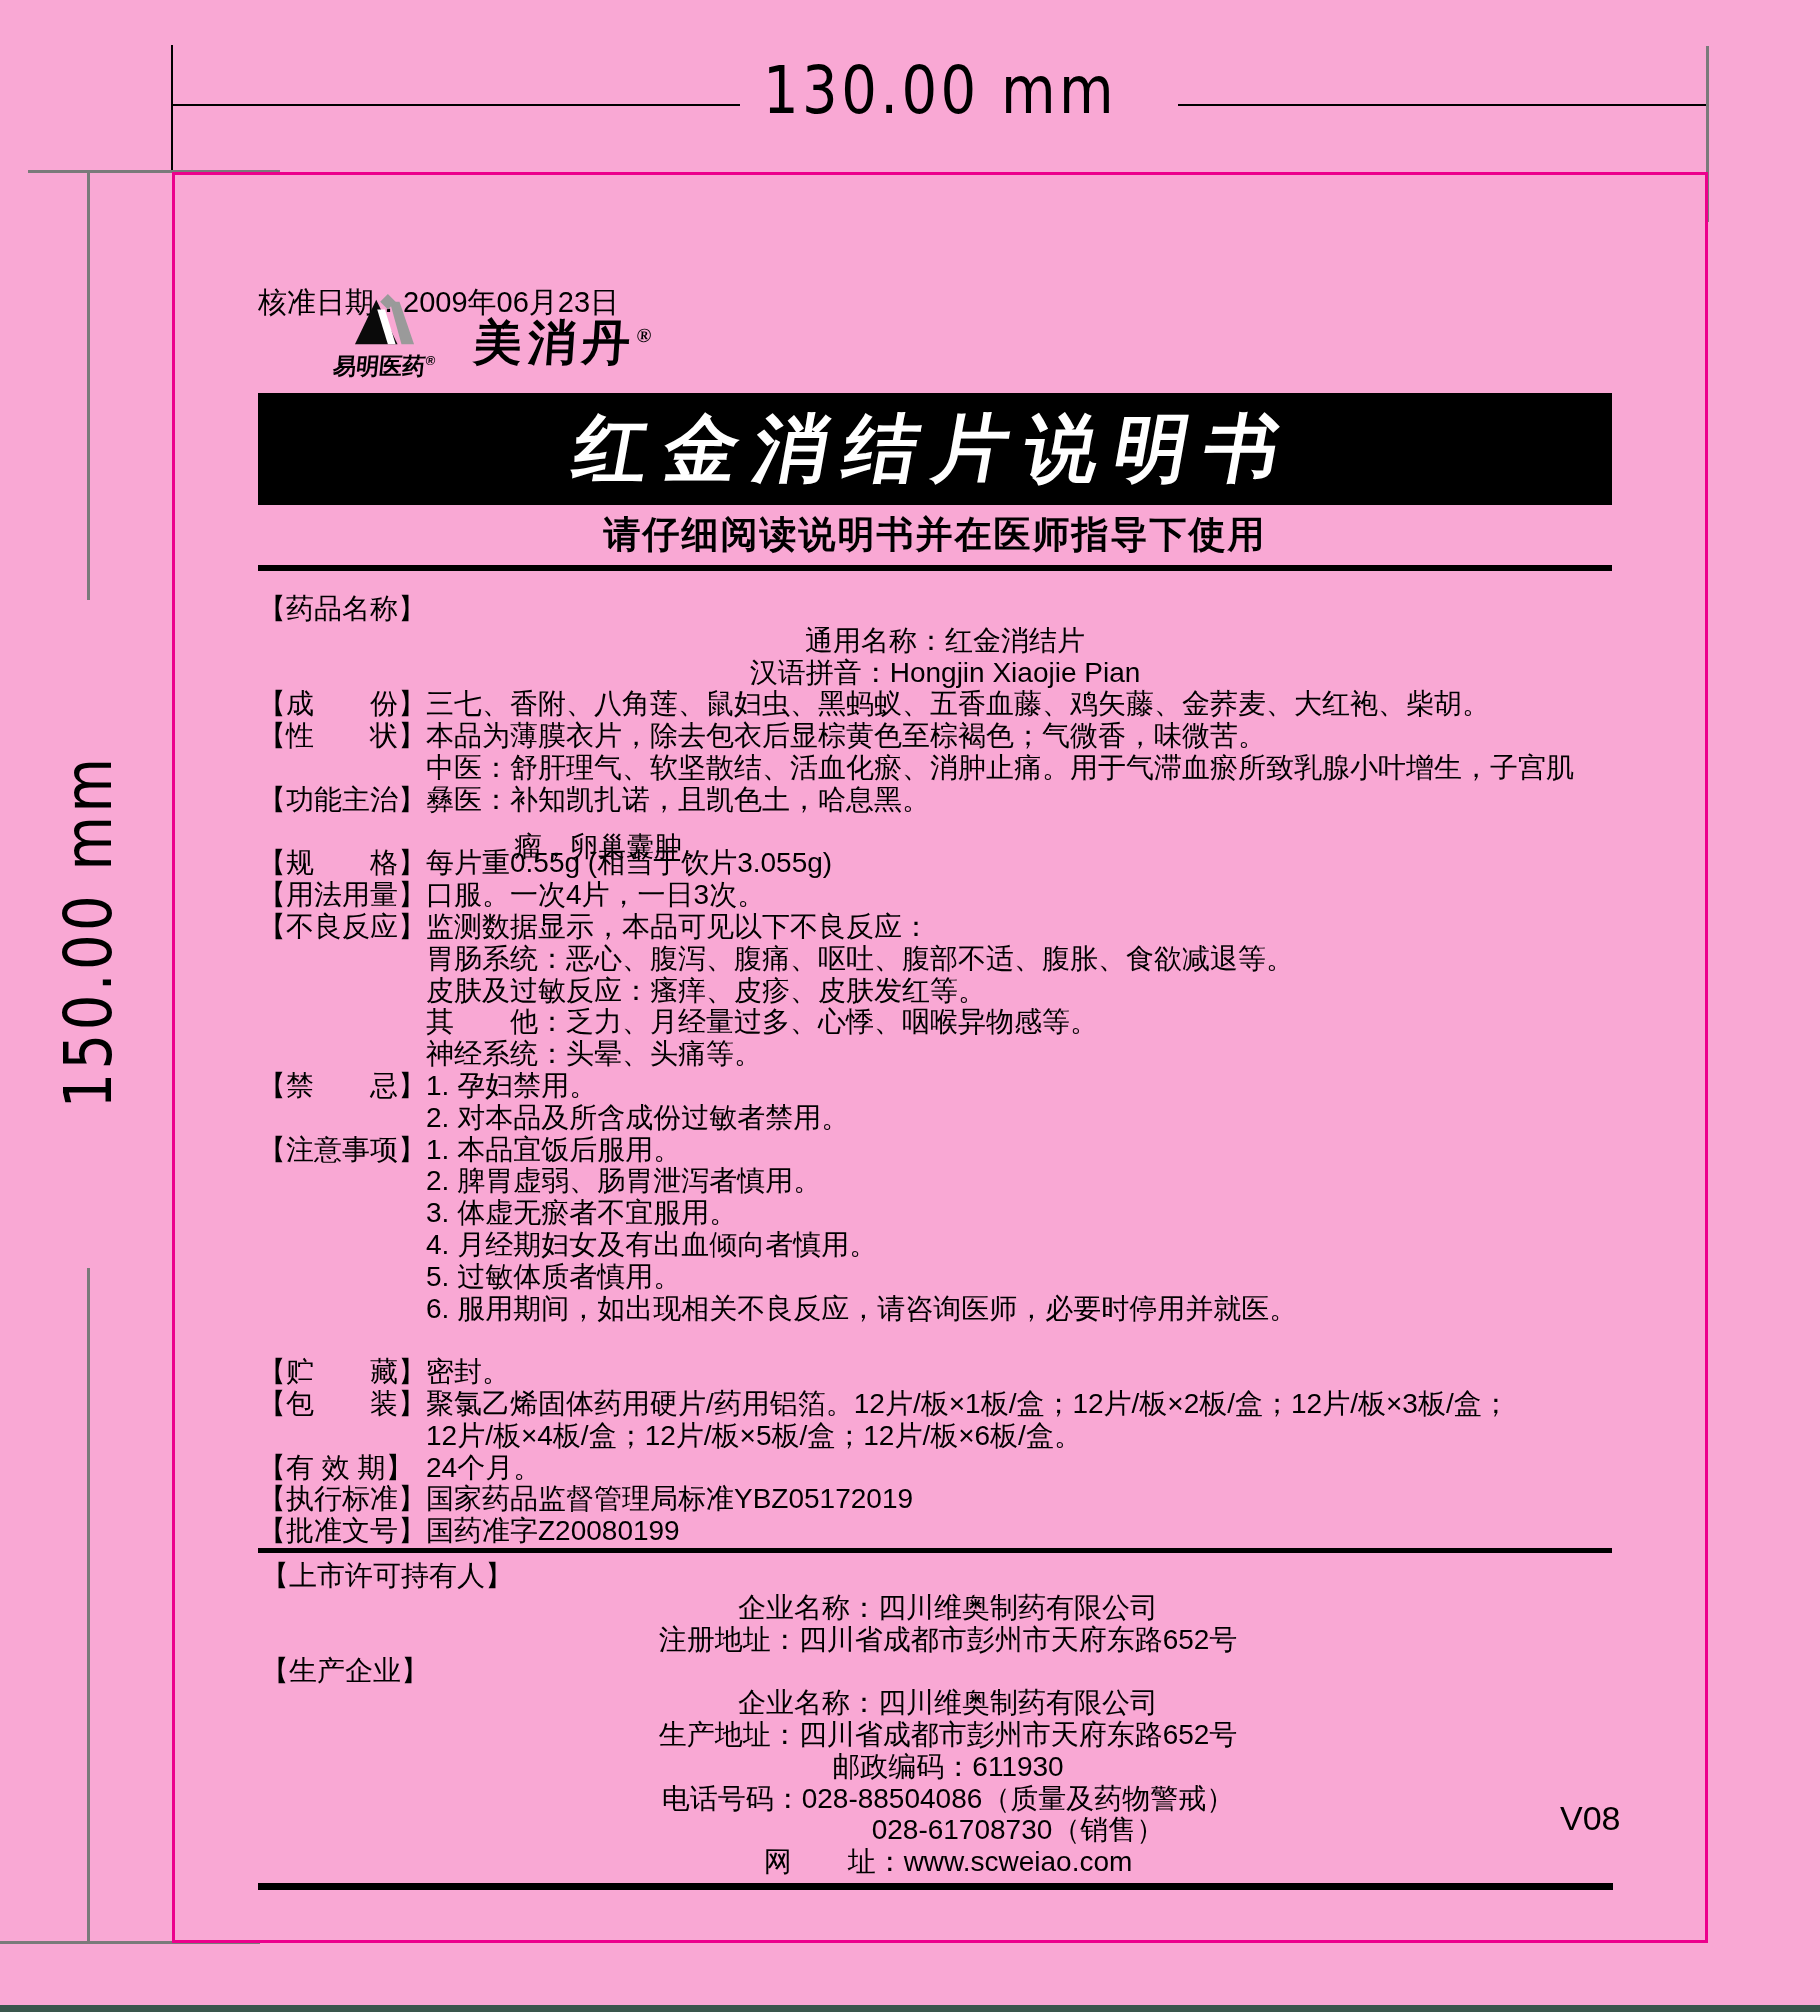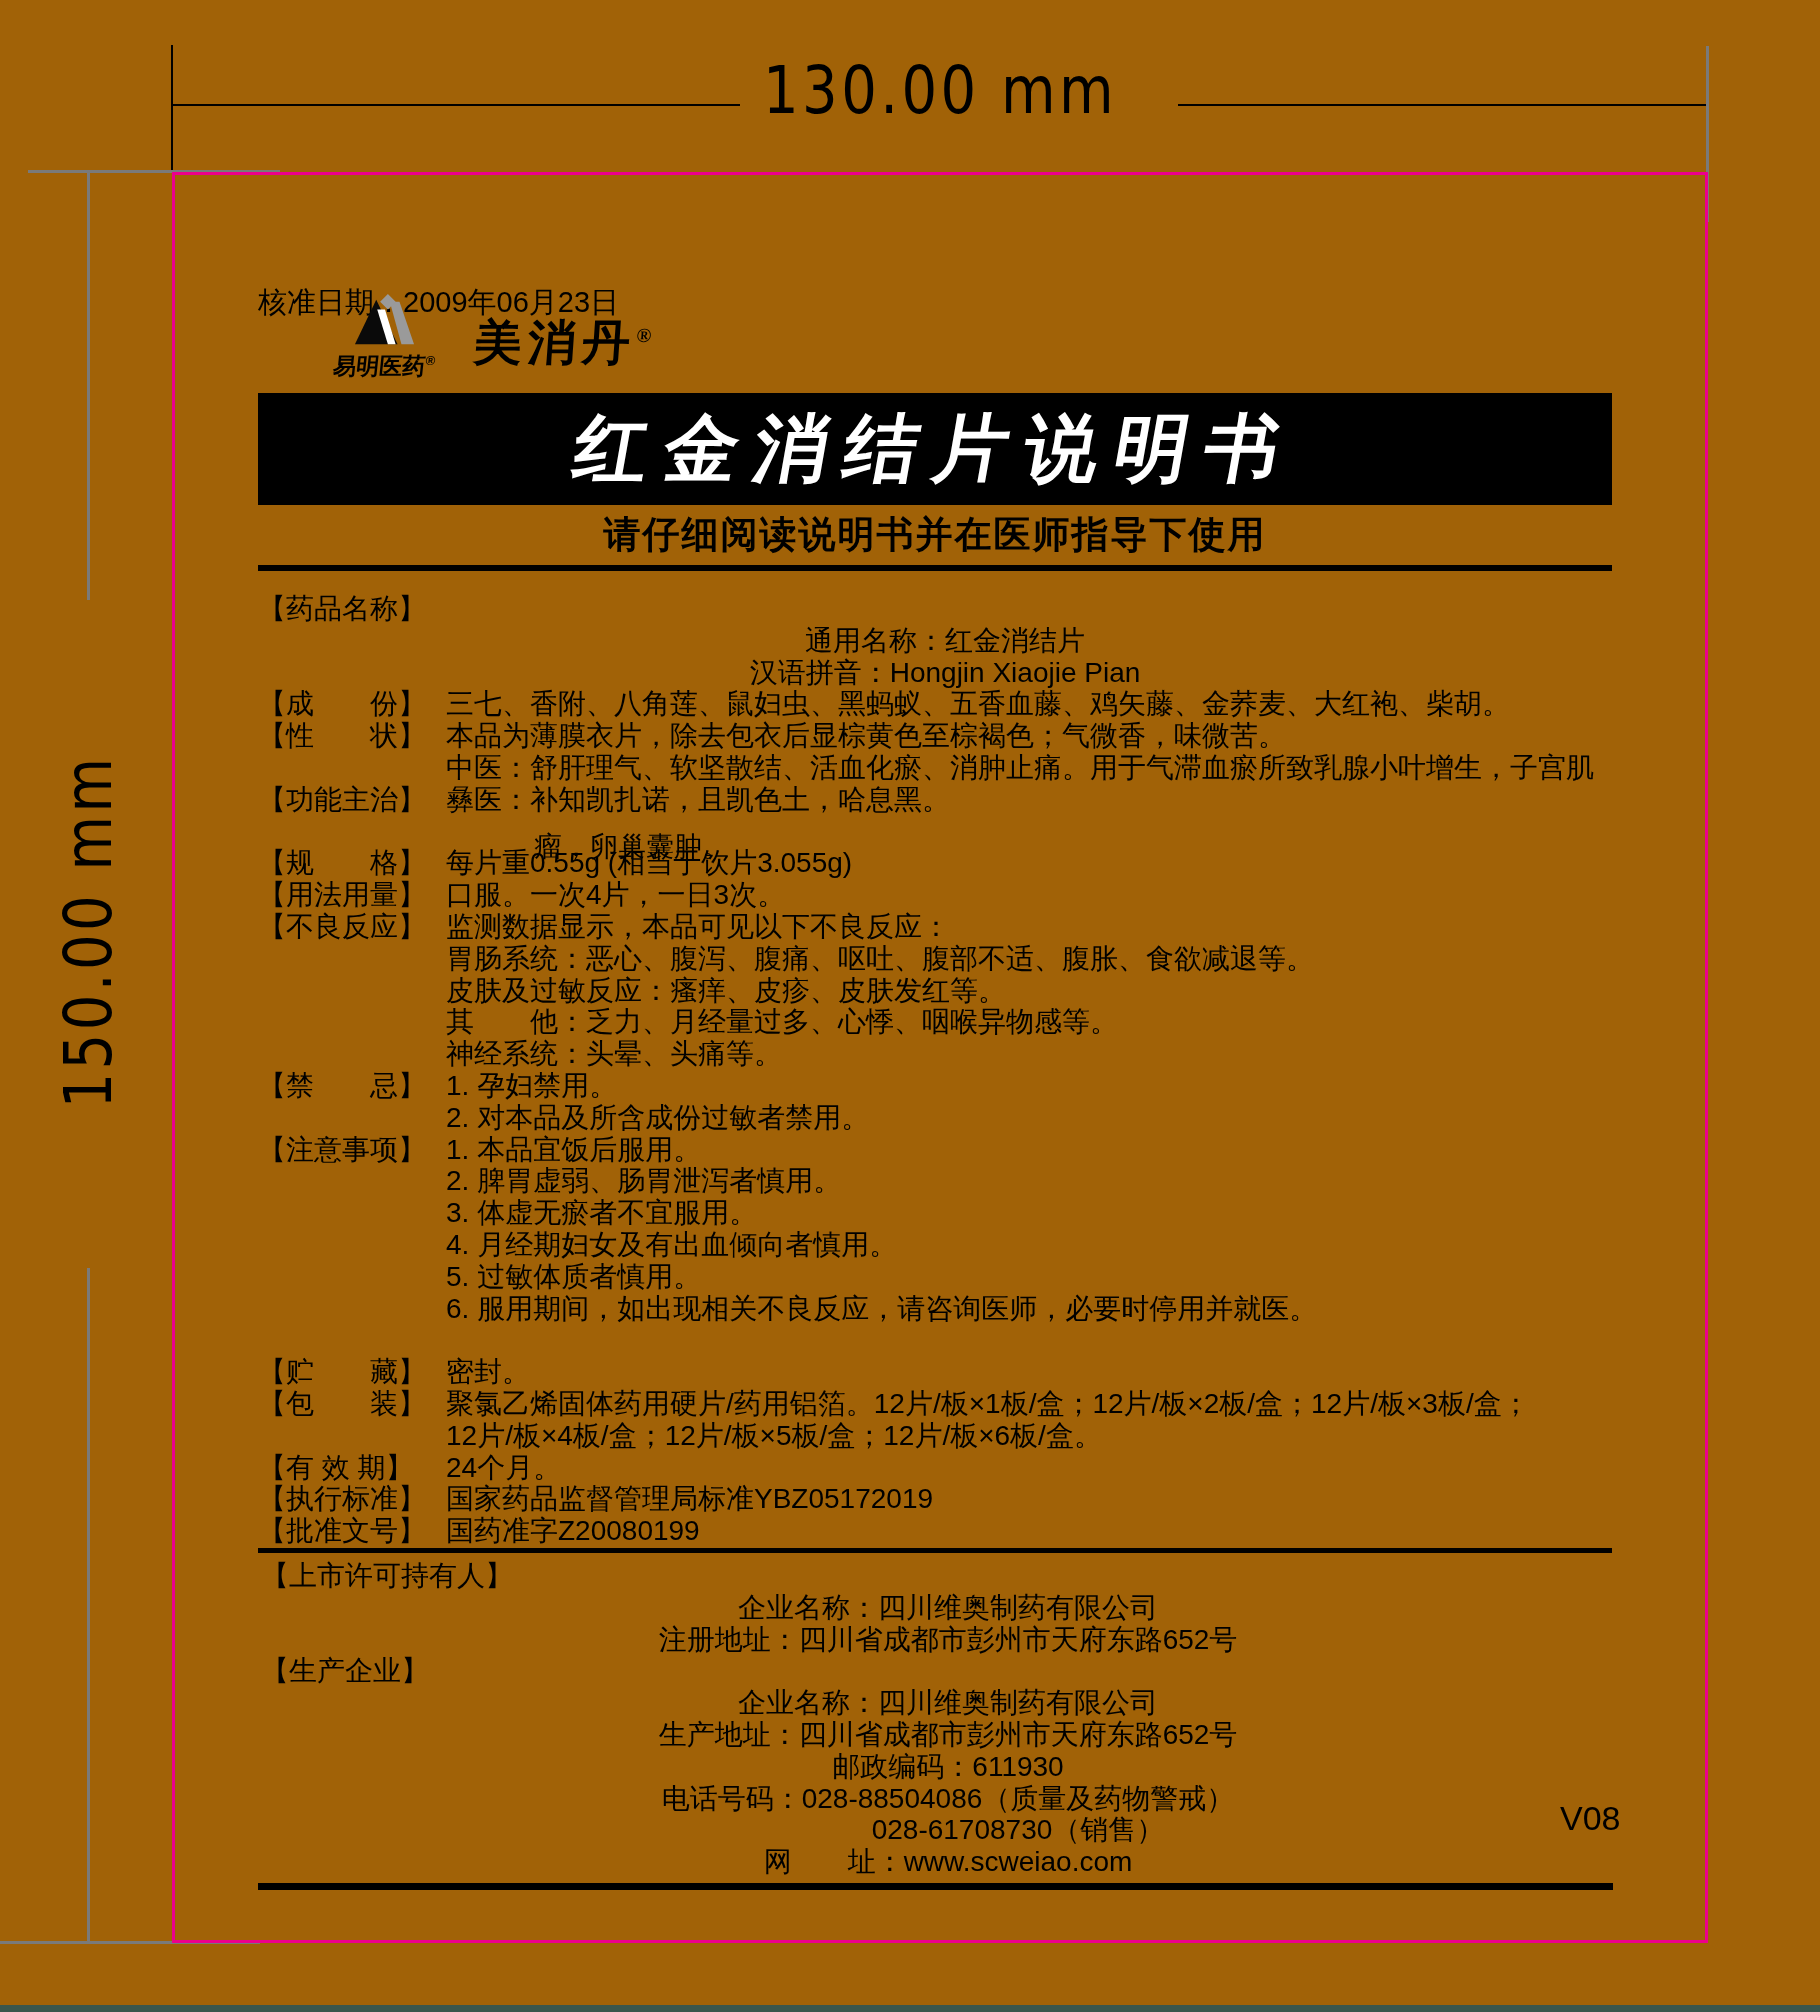--- a/index.html
+++ b/index.html
@@ -1,16 +1,16 @@
 <!DOCTYPE html>
 <html><head>
 <meta charset="utf-8">
 <style>
   html,body{margin:0;padding:0;background:#ffffff;}
-  .canvas{position:relative;width:1820px;height:2012px;background:#a16207;overflow:hidden;
+  .canvas{position:relative;width:1820px;height:2012px;background:#f9a8d4;overflow:hidden;
           font-family:"Liberation Sans","DejaVu Sans",sans-serif;color:#000;}
   .abs{position:absolute;}
 
   
   .dim-line{background:#000;}
   .dim-gray{background:#7a7a7a;}
   .dim-text{font-family:"DejaVu Sans",sans-serif;font-size:66px;letter-spacing:4px;color:#000;
             text-align:center;white-space:pre;}
   #dim-top-text{left:640px;top:52px;width:600px;transform:scaleX(0.85);}
   #dim-left-text{left:-212px;top:893px;width:600px;transform:rotate(-90deg) scaleX(0.85);}
@@ -33,21 +33,21 @@
   .subtitle{left:258px;top:507px;width:1354px;height:56px;line-height:56px;text-align:center;
             font-size:37px;font-weight:700;letter-spacing:2px;}
   .divider{left:258px;background:#000;}
   #divider-1{top:565px;width:1354px;height:6px;}
   #divider-2{top:1548px;width:1354px;height:5px;}
   #divider-3{top:1883px;width:1355px;height:7px;}
 
   .rows{width:1354px;font-size:28px;}
   #body-rows{left:258px;top:593px;}
   #footer-rows{left:261px;top:1560px;}
-  .row{display:flex;height:31.8px;line-height:31.9px;white-space:pre;gap:20px;}
+  .row{display:flex;height:31.8px;line-height:31.9px;white-space:pre;}
   .lbl{flex:0 0 168px;white-space:pre;}
   .txt{flex:1 1 auto;white-space:pre;}
   .k-p .txt{padding-left:20px;text-align:center;}
   .version{left:1560px;top:1799px;font-size:34px;}
 </style>
 </head>
 <body>
 
 <div class="canvas">
 

